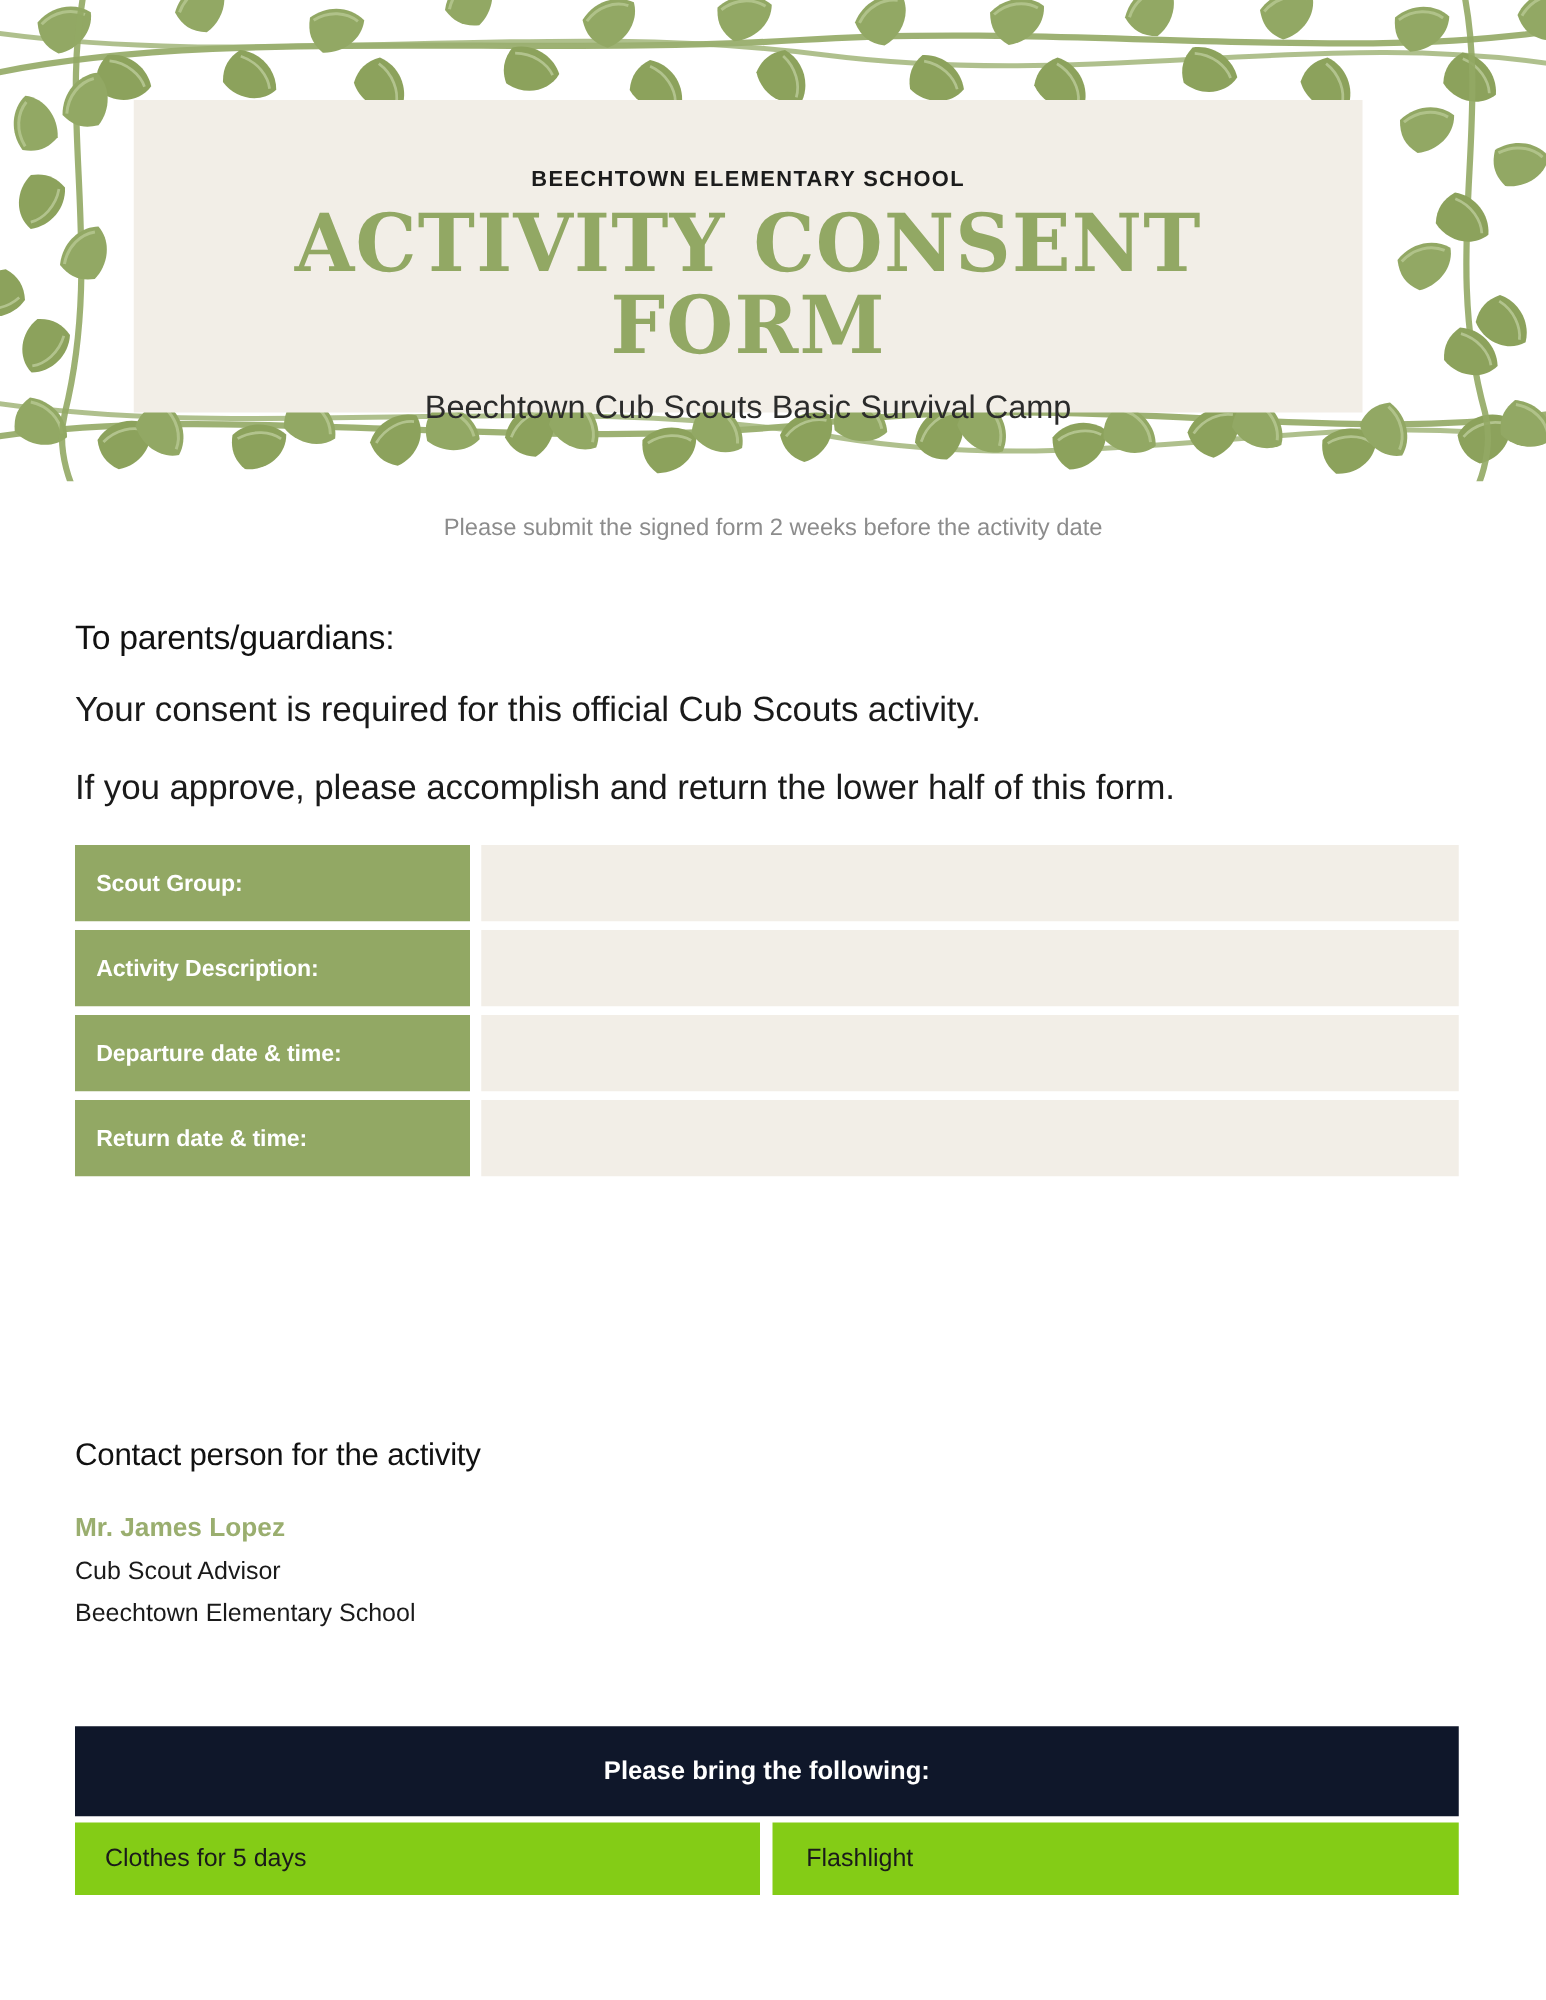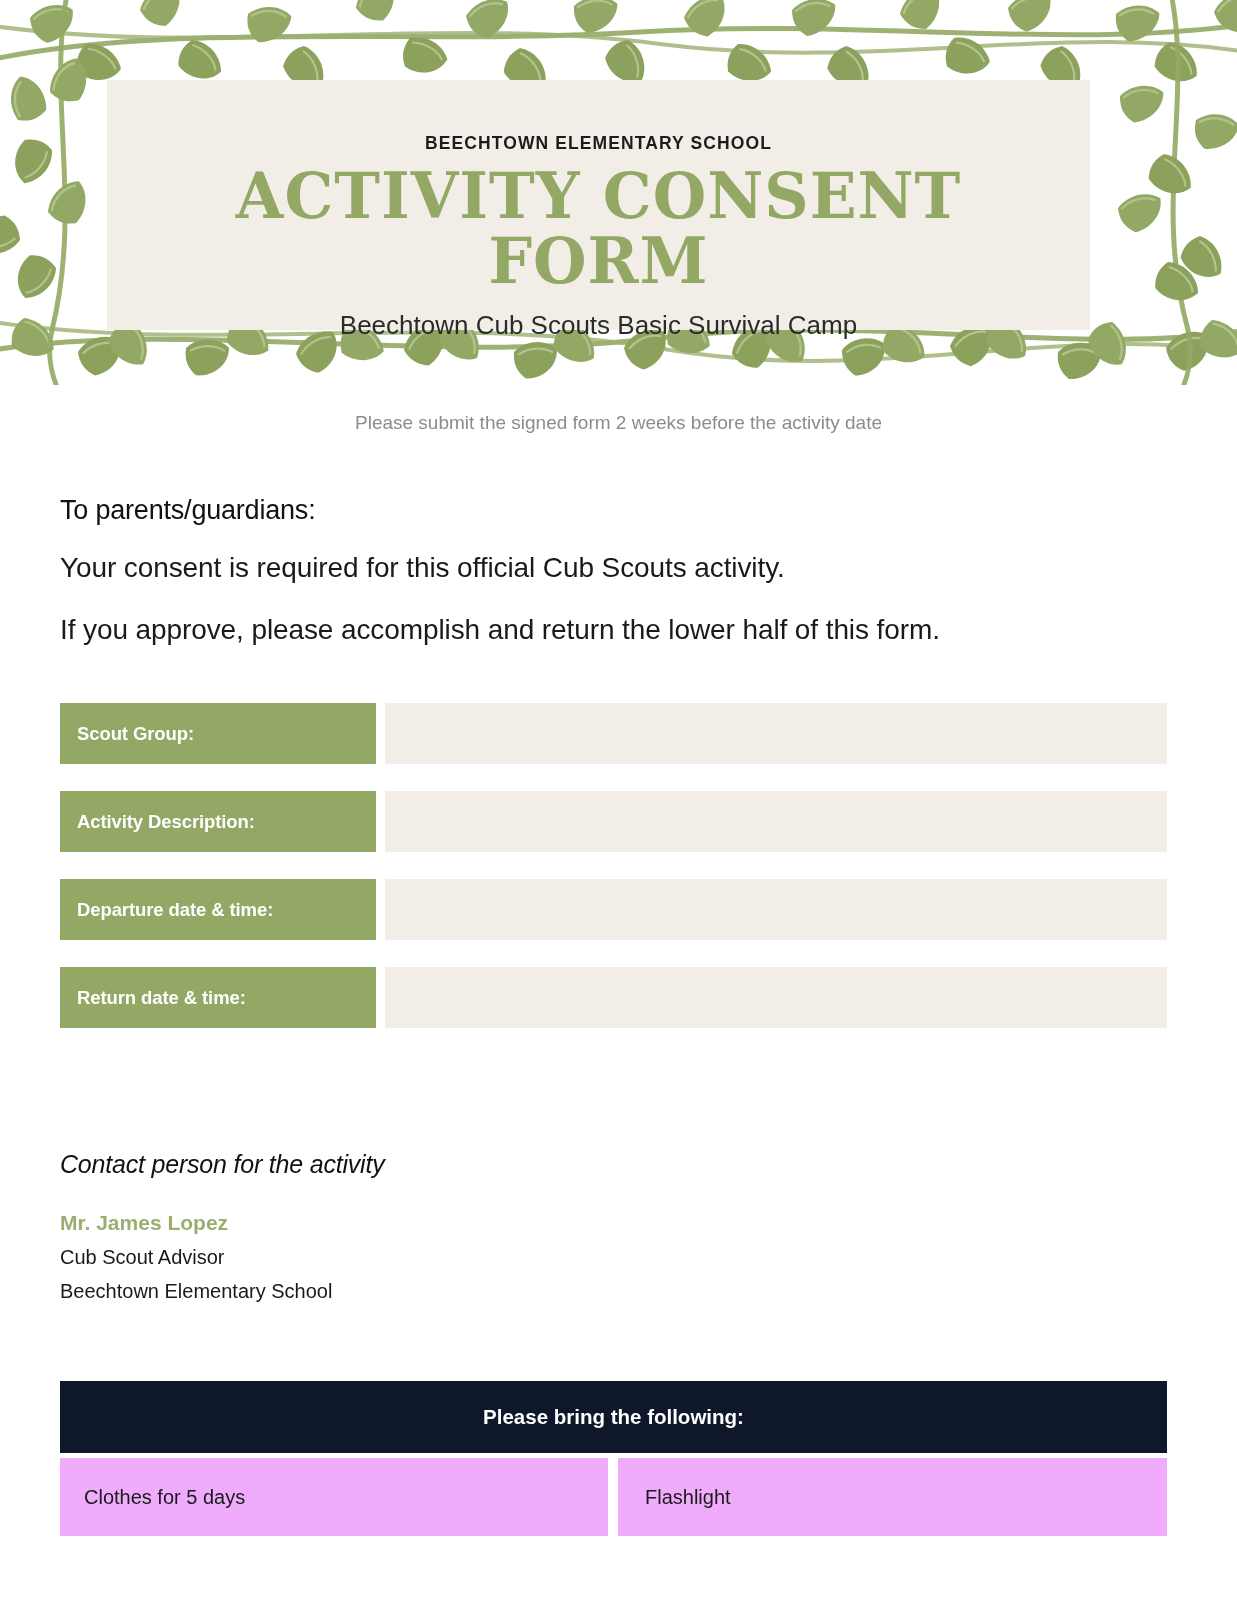--- a/index.html
+++ b/index.html
@@ -108,21 +108,20 @@
   
   .form-table {
     position: absolute;
     left: 60px;
     top: 676px;
     width: 1107px;
   }
   .form-row {
     display: flex;
     margin-bottom: 7px;
-    margin-top: 27px;
   }
   .form-label {
     width: 316px;
     height: 61px;
     background: #92A864;
     color: #FFFFFF;
     font-weight: bold;
     font-size: 18.5px;
     display: flex;
     align-items: center;
@@ -143,21 +142,20 @@
     left: 60px;
     top: 1150px;
     width: 1110px;
   }
   .contact-heading {
     margin: 0;
     font-size: 25px;
     font-weight: 400;
     color: #111111;
     letter-spacing: -0.2px;
-    font-style: italic;
   }
   .contact-name {
     margin: 0;
     padding-top: 32px;
     font-size: 21px;
     font-weight: bold;
     color: #9AAE6F;
   }
   .contact-line {
     margin: 0;
@@ -181,22 +179,22 @@
     font-size: 20.5px;
     display: flex;
     align-items: center;
     justify-content: center;
   }
   .bring-grid {
     display: flex;
     margin-top: 5px;
   }
   .bring-cell {
-    height: 78px;
-    background: #f0abfc;
+    height: 58px;
+    background: #84cc16;
     display: flex;
     align-items: center;
     padding-left: 24px;
     box-sizing: border-box;
     font-size: 20px;
     color: #1a1a1a;
   }
   .bring-cell.left  { width: 548px; }
   .bring-cell.right { width: 549px; margin-left: 10px; padding-left: 27px; }
 </style>

